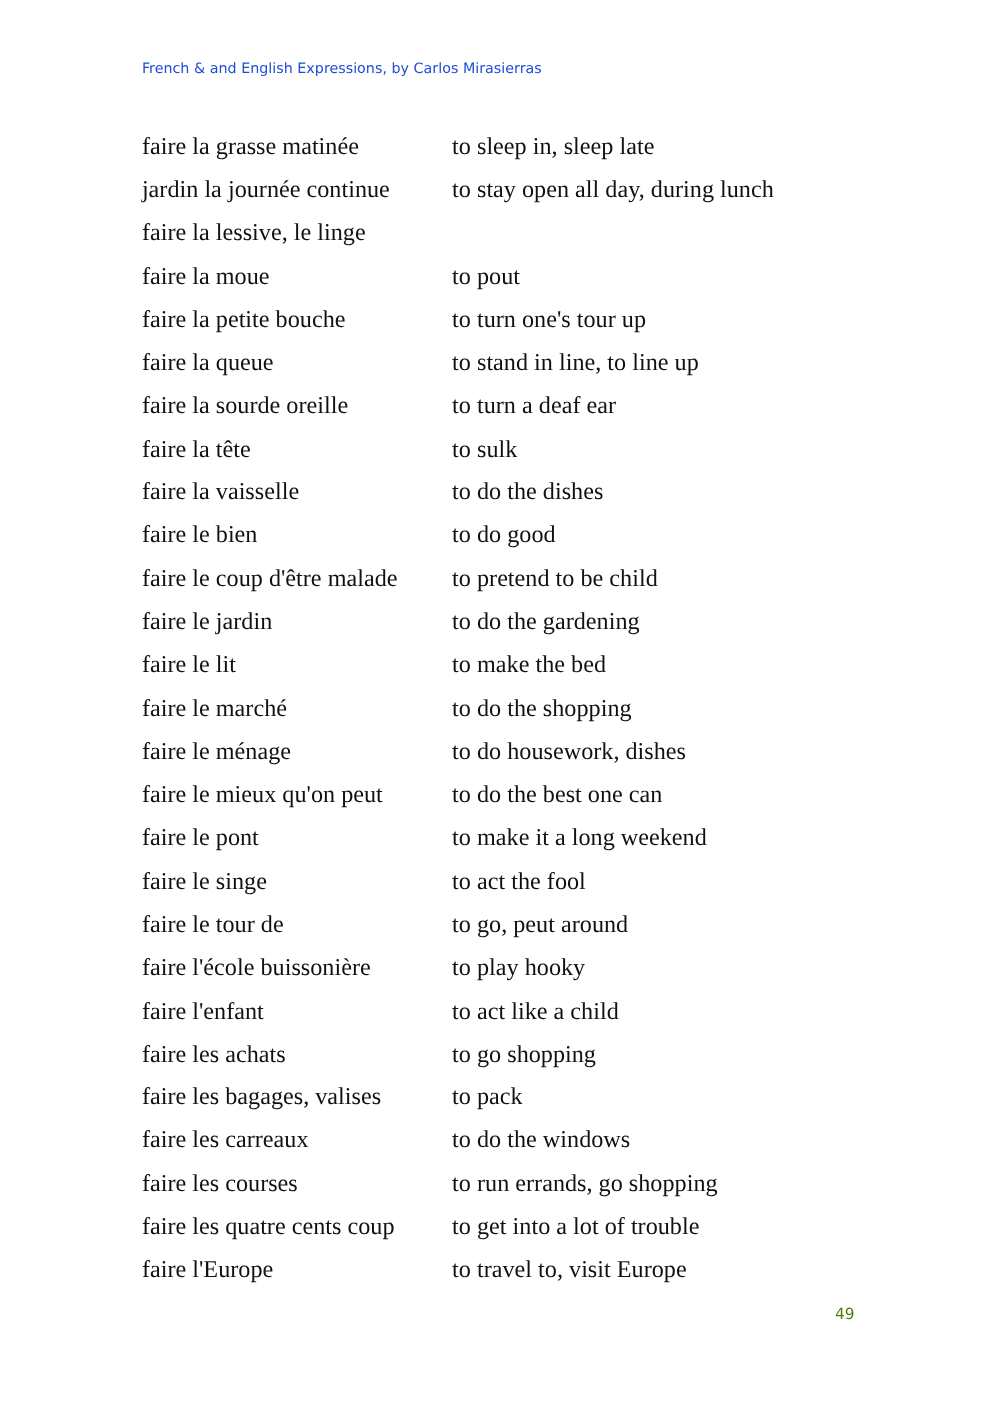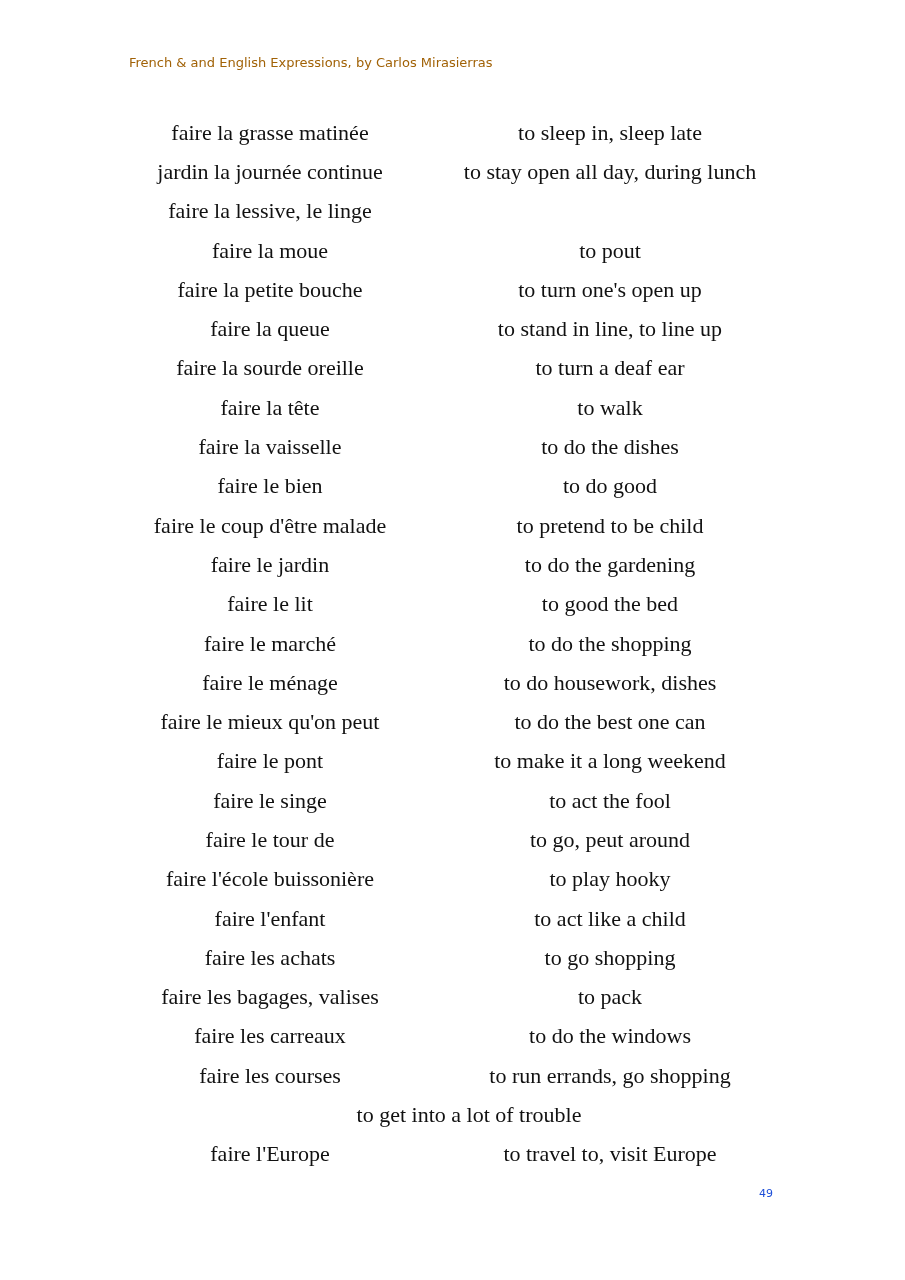--- a/index.html
+++ b/index.html
@@ -13,29 +13,28 @@
       position: relative;
       overflow: hidden;
       color: #111111;
     }
     .header {
       position: absolute;
       left: 129px;
       top: 55px;
       font-family: "DejaVu Sans", sans-serif;
       font-size: 13px;
-      color: #a16207;
+      color: #1d4ed8;
       letter-spacing: 0px;
     }
     .entries {
       position: absolute;
       left: 129px;
       top: 113px;
       width: 680px;
-      text-align: center;
     }
     .row {
       height: 39.3px;
       display: flex;
       align-items: center;
       font-family: "Liberation Serif", serif;
       font-size: 22px;
       color: #111111;
       white-space: nowrap;
     }
@@ -44,22 +43,22 @@
       flex: 0 0 282px;
     }
     .en {
       flex: 1 1 auto;
     }
     .page-number {
       position: absolute;
       left: 759px;
       top: 1187px;
       font-family: "DejaVu Sans", sans-serif;
-      font-size: 11px;
-      color: #1d4ed8;
+      font-size: 14px;
+      color: #4d7c0f;
     }
   </style>
 </head>
 <body>
 
 <div class="header">French &amp; and English Expressions, by Carlos Mirasierras</div>
 
 <div class="entries">
   <div class="row">
       <span class="fr">faire la grasse matinée</span>
@@ -71,53 +70,53 @@
     </div>
   <div class="row">
       <span class="fr">faire la lessive, le linge</span>
     </div>
   <div class="row">
       <span class="fr">faire la moue</span>
       <span class="en">to pout</span>
     </div>
   <div class="row">
       <span class="fr">faire la petite bouche</span>
-      <span class="en">to turn one's open up</span>
+      <span class="en">to turn one's tour up</span>
     </div>
   <div class="row">
       <span class="fr">faire la queue</span>
       <span class="en">to stand in line, to line up</span>
     </div>
   <div class="row">
       <span class="fr">faire la sourde oreille</span>
       <span class="en">to turn a deaf ear</span>
     </div>
   <div class="row">
       <span class="fr">faire la tête</span>
-      <span class="en">to walk</span>
+      <span class="en">to sulk</span>
     </div>
   <div class="row">
       <span class="fr">faire la vaisselle</span>
       <span class="en">to do the dishes</span>
     </div>
   <div class="row">
       <span class="fr">faire le bien</span>
       <span class="en">to do good</span>
     </div>
   <div class="row">
       <span class="fr">faire le coup d'être malade</span>
       <span class="en">to pretend to be child</span>
     </div>
   <div class="row">
       <span class="fr">faire le jardin</span>
       <span class="en">to do the gardening</span>
     </div>
   <div class="row">
       <span class="fr">faire le lit</span>
-      <span class="en">to good the bed</span>
+      <span class="en">to make the bed</span>
     </div>
   <div class="row">
       <span class="fr">faire le marché</span>
       <span class="en">to do the shopping</span>
     </div>
   <div class="row">
       <span class="fr">faire le ménage</span>
       <span class="en">to do housework, dishes</span>
     </div>
   <div class="row">
@@ -154,20 +153,21 @@
     </div>
   <div class="row">
       <span class="fr">faire les carreaux</span>
       <span class="en">to do the windows</span>
     </div>
   <div class="row">
       <span class="fr">faire les courses</span>
       <span class="en">to run errands, go shopping</span>
     </div>
   <div class="row">
+      <span class="fr">faire les quatre cents coup</span>
       <span class="en">to get into a lot of trouble</span>
     </div>
   <div class="row">
       <span class="fr">faire l'Europe</span>
       <span class="en">to travel to, visit Europe</span>
     </div>
 </div>
 
 <div class="page-number">49</div>
 

